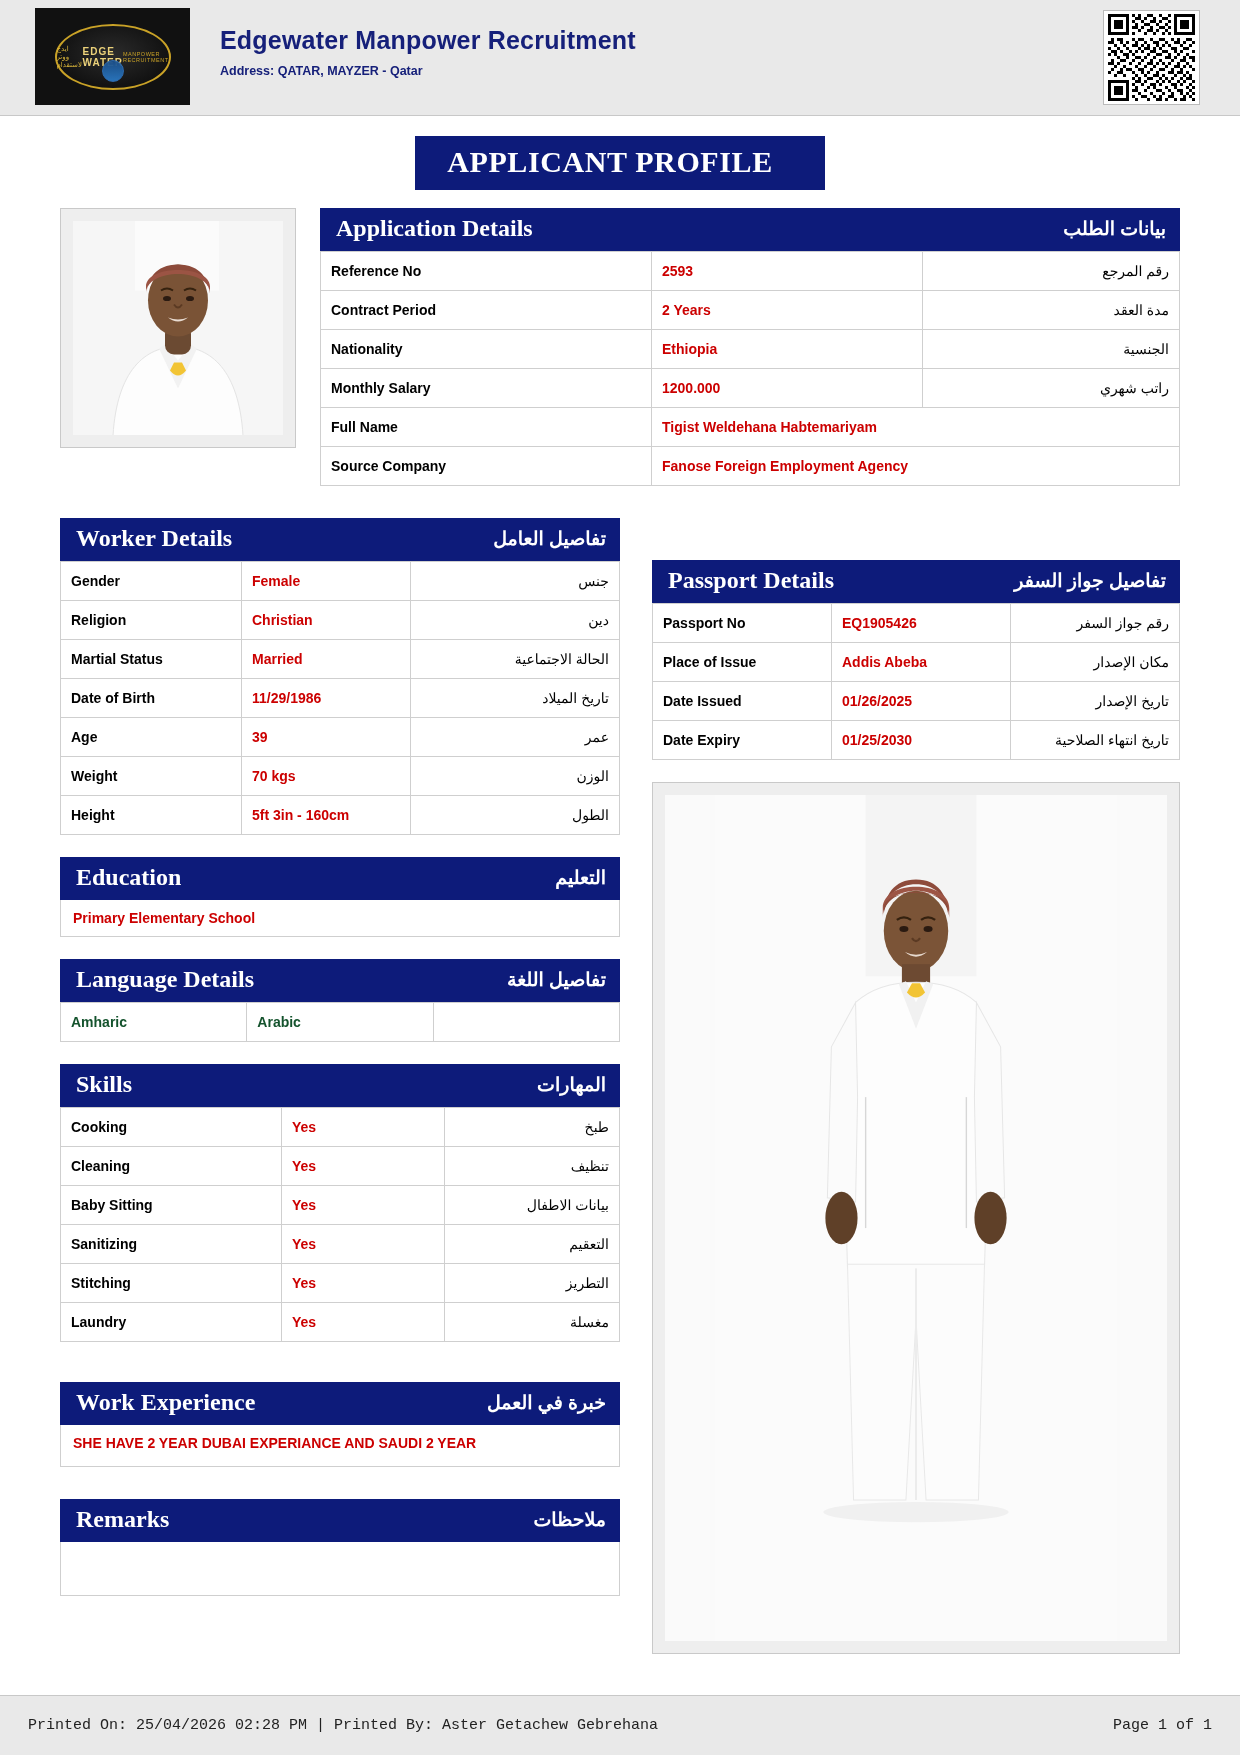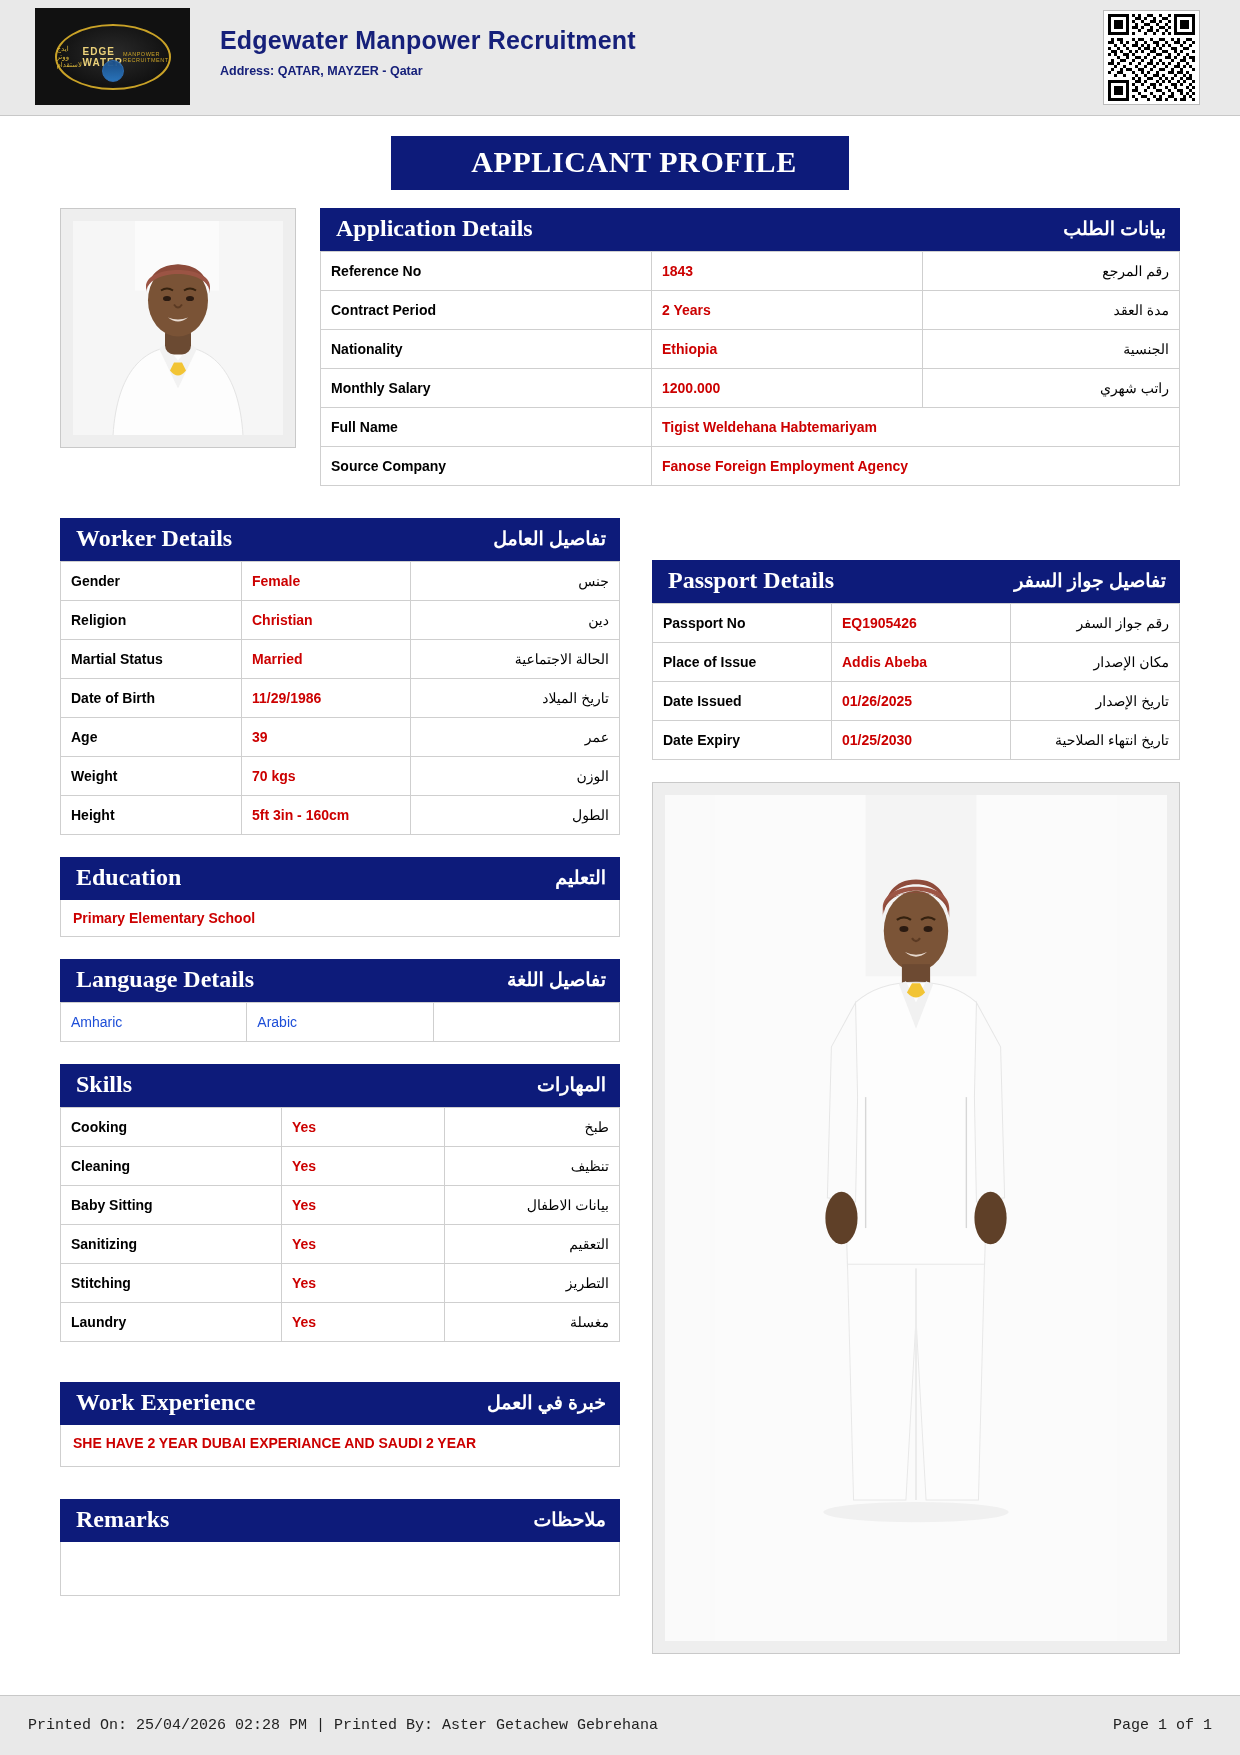--- a/index.html
+++ b/index.html
@@ -112,21 +112,21 @@
     text-align: center;
     margin-top: 20px;
   }
   .title-box {
     display: inline-block;
     background: #0d1b7a;
     color: #fff;
     font-family: "Liberation Serif", serif;
     font-size: 30px;
     font-weight: bold;
-    padding: 9px 52px 11px 80px;
+    padding: 9px 52px 11px 32px;
     letter-spacing: .6px;
   }
 
   
   .panel-head {
     background: #0d1b7a;
     color: #fff;
     display: flex;
     align-items: center;
     justify-content: space-between;
@@ -215,21 +215,21 @@
     padding: 10px 12px;
     font-size: 14px;
     font-weight: bold;
     color: #cc0000;
     box-sizing: border-box;
   }
   .remarks-body { min-height: 54px; }
   .exp-body { min-height: 42px; }
 
   .lang-table td { width: 33.33%; }
-  .lang-table td.langval { font-weight: normal; color: #1d4ed8; }
+  .lang-table td.langval { font-weight: bold; color: #14532d; }
 
   .skills-table td:nth-child(1) { width: 200px; }
   .skills-table td:nth-child(2) { width: 142px; }
 
   
   .bigphoto-frame {
     margin-top: 20px;
     border: 1px solid #c9c9c9;
     background: #eee;
     padding: 12px;
@@ -552,21 +552,21 @@
 
     <div class="app-details">
       <div class="panel-head">
         <span class="en">Application Details</span>
         <span class="ar">بيانات الطلب</span>
       </div>
       <table class="grid">
         <tbody>
             <tr>
           <td class="lbl">Reference No</td>
-          <td class="val">1843</td>
+          <td class="val">2593</td>
           <td class="ar">رقم المرجع</td>
         </tr>
         <tr>
           <td class="lbl">Contract Period</td>
           <td class="val">2 Years</td>
           <td class="ar">مدة العقد</td>
         </tr>
         <tr>
           <td class="lbl">Nationality</td>
           <td class="val">Ethiopia</td>

